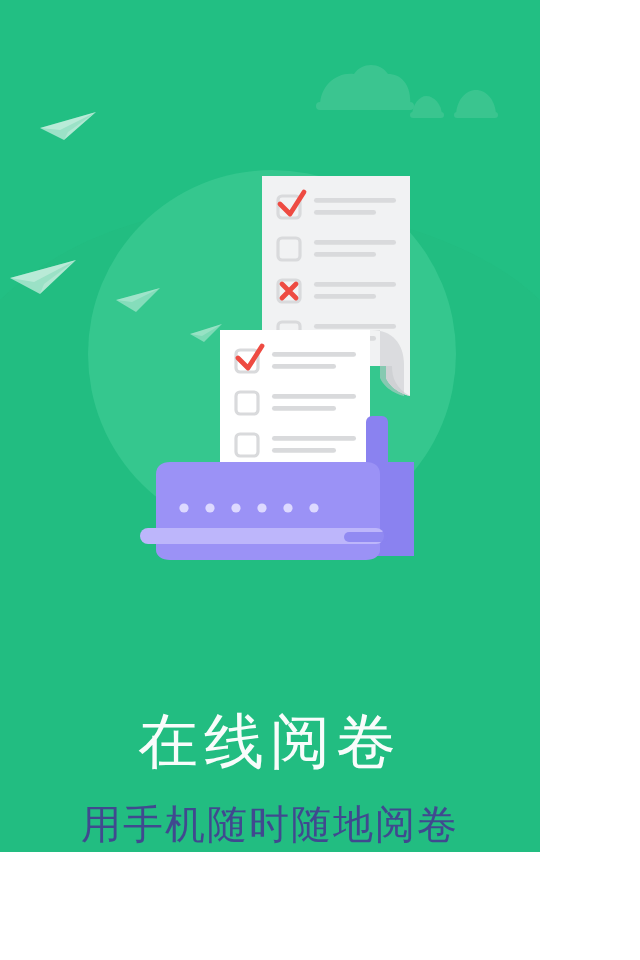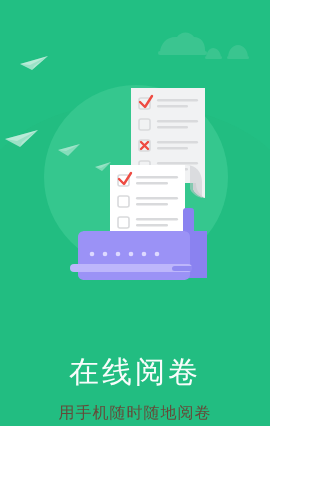--- a/index.html
+++ b/index.html
@@ -54,22 +54,22 @@
     color: #ffffff;
     font-size: 30px;
     line-height: 40px;
     letter-spacing: 3px;
     font-weight: 300;
     opacity: 0.97;
     margin: 0;
     padding: 0;
   }
   .app-subtitle {
-    color: #7f1d1d;
-    font-size: 16px;
+    color: #4c1d95;
+    font-size: 20px;
     line-height: 22px;
     letter-spacing: 1px;
     font-weight: 400;
     opacity: 0.72;
     margin: 10px 0 6px 0;
     padding: 0;
   }
 </style>
 </head>
 <body>

